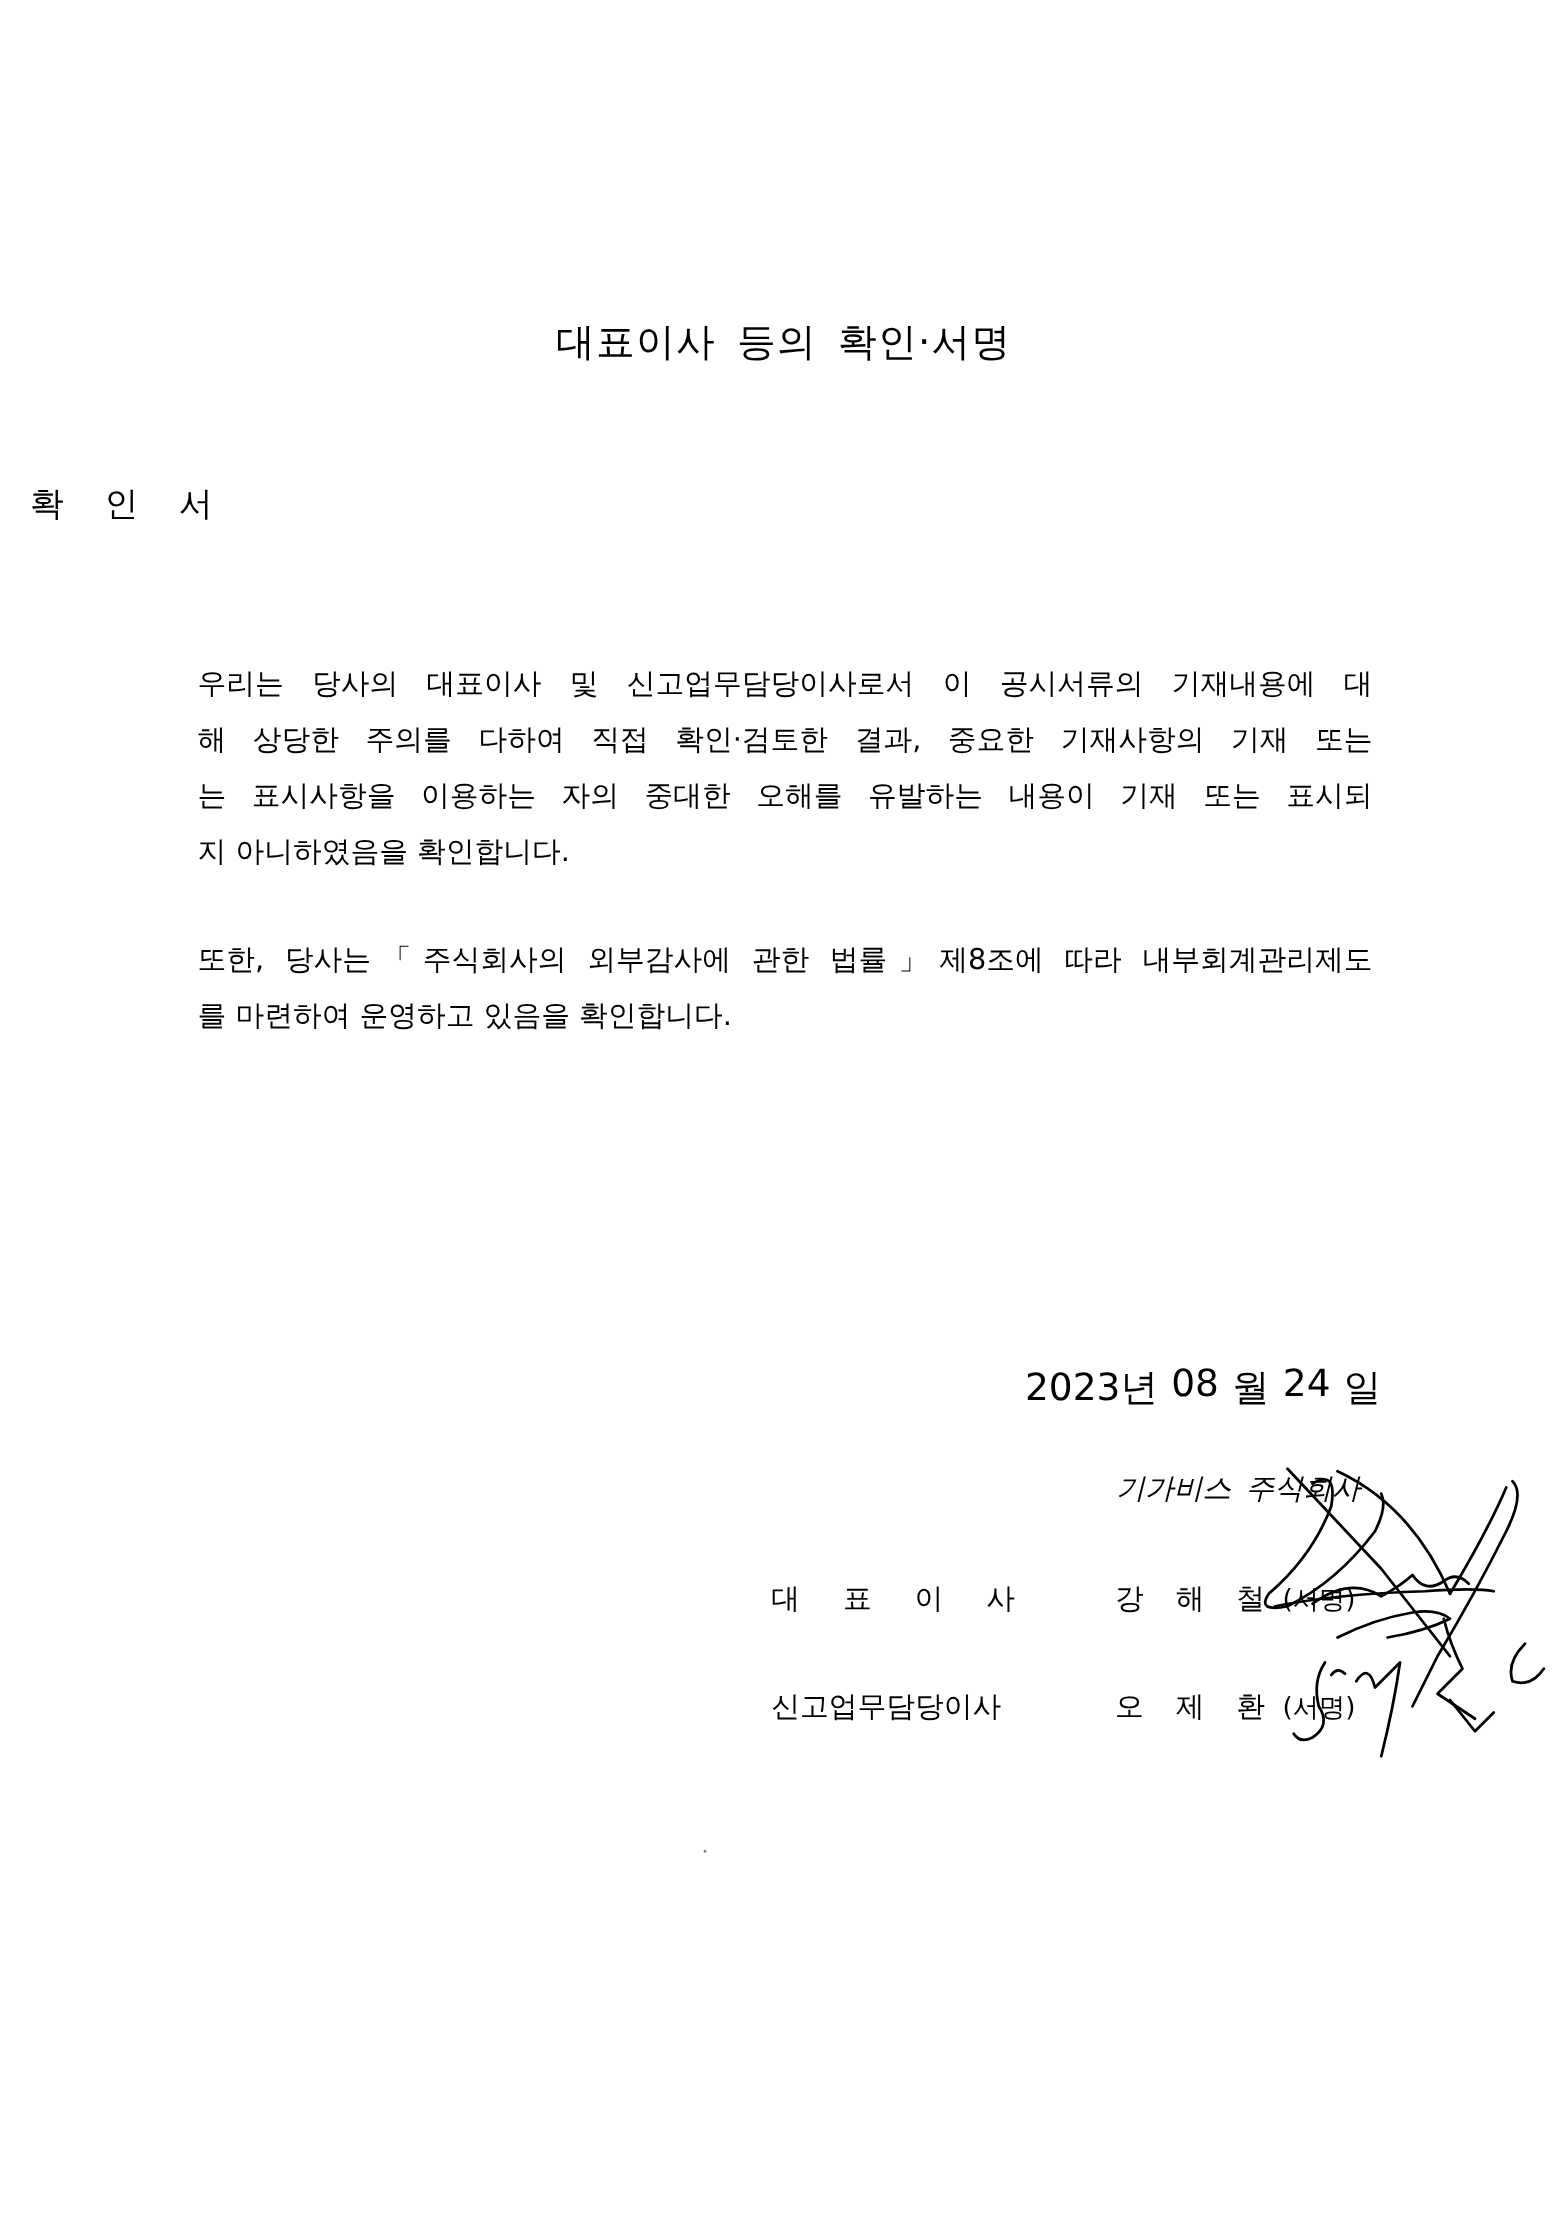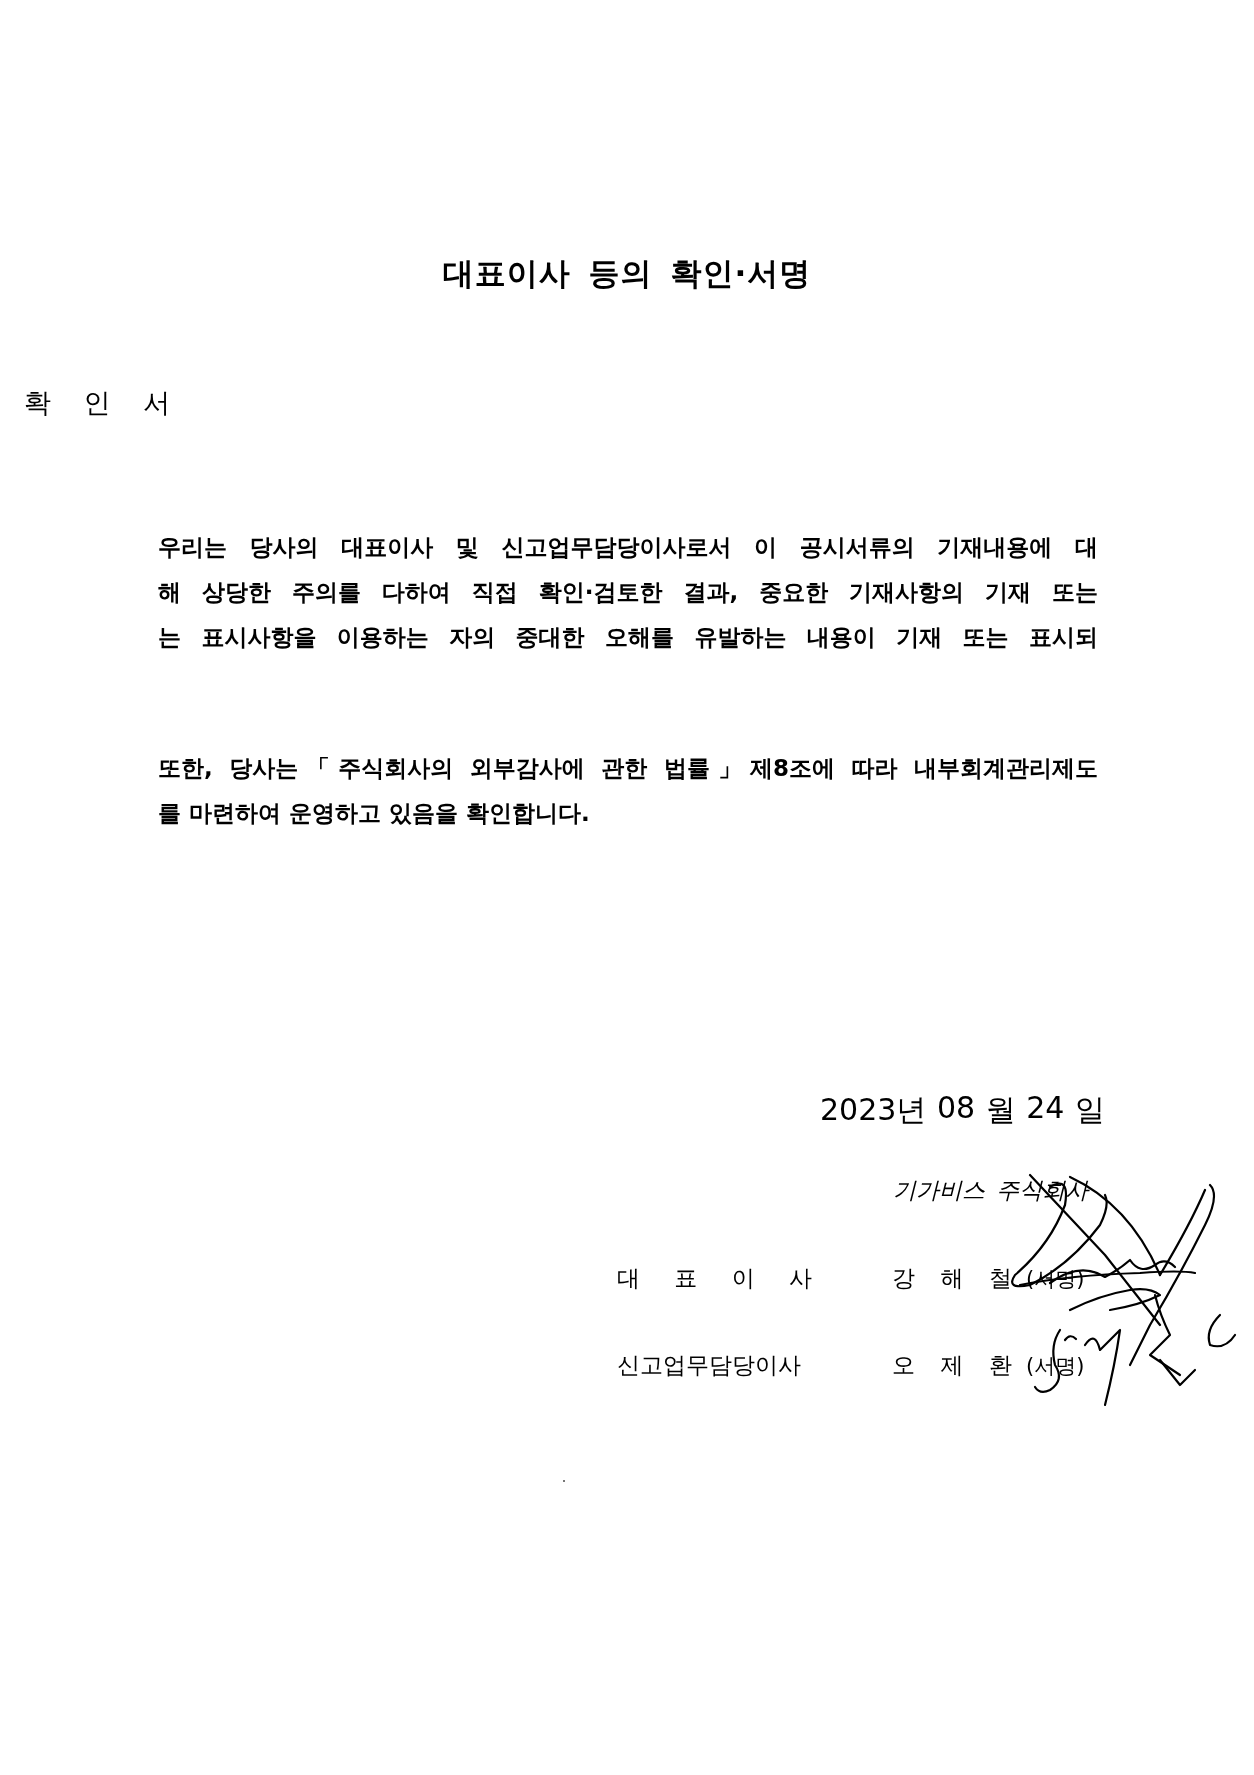--- a/index.html
+++ b/index.html
@@ -22,21 +22,21 @@
     height: 1775px;
     background: #fff;
   }
   .title {
     position: absolute;
     top: 253px;
     left: 0;
     width: 1254px;
     text-align: center;
     font-size: 31px;
-    font-weight: bold;
+    font-weight: normal;
     letter-spacing: 1px;
     word-spacing: 6px;
   }
   .subtitle {
     position: absolute;
     top: 385px;
     left: 12px;
     width: 1254px;
     text-align: left;
     font-size: 27px;
@@ -49,21 +49,20 @@
     left: 158px;
     width: 940px;
     font-size: 23px;
   }
   .body-line {
     height: 45px;
     line-height: 45px;
     white-space: nowrap;
     text-align: justify;
     text-align-last: justify;
-    font-weight: bold;
   }
   .body-line.last {
     text-align-last: left;
     text-align: left;
   }
   .para1 { top: 525px; }
   .para2 { top: 746px; }
   .date-row {
     position: absolute;
     top: 1090px;
@@ -132,20 +131,21 @@
 <div class="page">
 
   <div class="title">대표이사 등의 확인·서명</div>
 
   <div class="subtitle">확 인 서</div>
 
   <div class="body-block para1">
     <div class="body-line">우리는 당사의 대표이사 및 신고업무담당이사로서 이 공시서류의 기재내용에 대</div>
     <div class="body-line">해 상당한 주의를 다하여 직접 확인·검토한 결과, 중요한 기재사항의 기재 또는</div>
     <div class="body-line">는 표시사항을 이용하는 자의 중대한 오해를 유발하는 내용이 기재 또는 표시되</div>
+    <div class="body-line last">지 아니하였음을 확인합니다.</div>
   </div>
 
   <div class="body-block para2">
     <div class="body-line">또한, 당사는「주식회사의 외부감사에 관한 법률」제8조에 따라 내부회계관리제도</div>
     <div class="body-line last">를 마련하여 운영하고 있음을 확인합니다.</div>
   </div>
 
   <div class="date-row">
     <span>2023년</span>
     <span>08</span>

